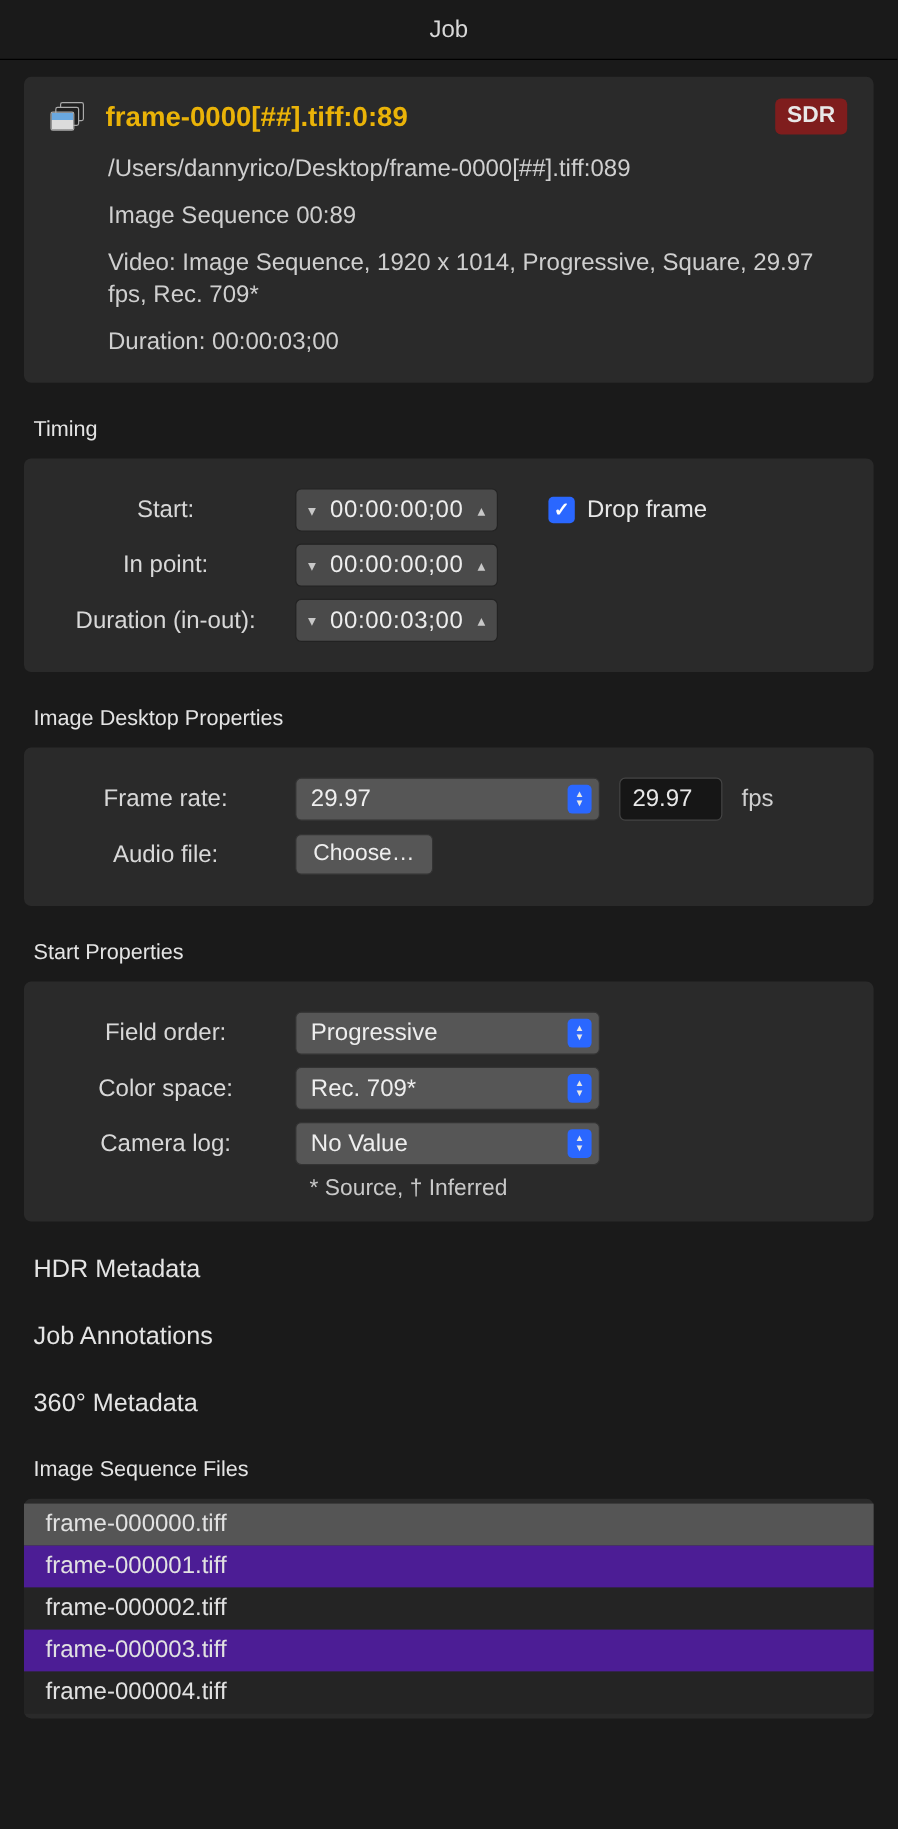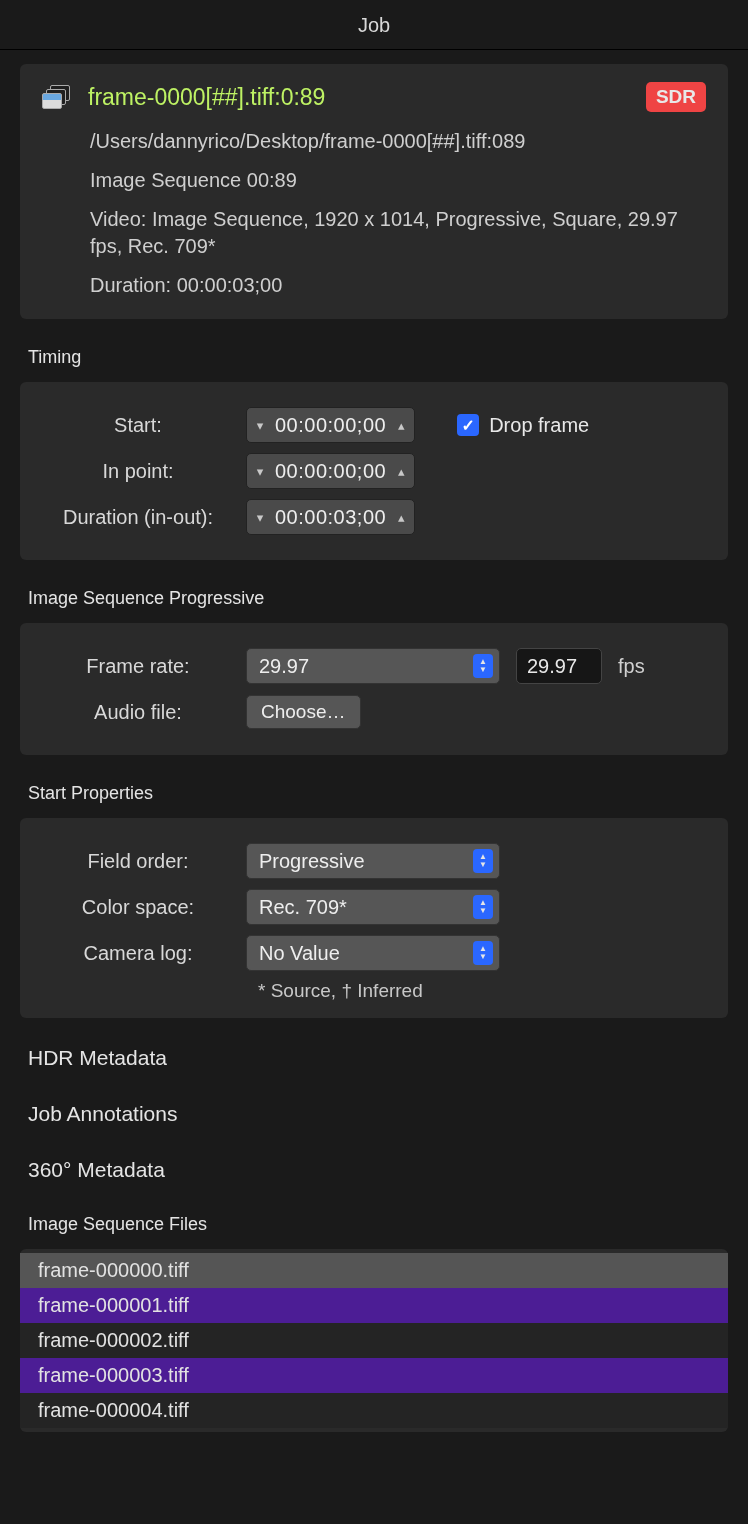--- a/index.html
+++ b/index.html
@@ -50,25 +50,25 @@
   .stack-icon .l2 { top: 4px; left: 4px; }
   .stack-icon .l3 { top: 8px; left: 0; background: linear-gradient(180deg,#6aa8e0 0 45%, #dcdcdc 45% 100%); }
   .title-row {
     flex: 1;
     display: flex;
     justify-content: space-between;
     align-items: center;
   }
   .title-text {
     font-size: 23px;
-    font-weight: 400;
-    color: #bef264;
+    font-weight: 700;
+    color: #eab308;
   }
   .sdr-badge {
-    background: #ef4444;
+    background: #7f1d1d;
     color: #e8e8e8;
     font-weight: 700;
     font-size: 19px;
     padding: 4px 10px;
     border-radius: 5px;
   }
   .info-line {
     color: #cfcfcf;
     font-size: 20px;
     margin: 0 0 12px 48px;
@@ -285,21 +285,21 @@
       <div class="row-body">
         <div class="stepper">
           <span class="arr">▾</span>
           <span class="val">00:00:03;00</span>
           <span class="arr">▴</span>
         </div>
       </div>
     </div>
   </div>
 
-  <div class="section-label">Image Sequence Progressive</div>
+  <div class="section-label">Image Desktop Properties</div>
   <div class="panel">
     <div class="row">
       <div class="row-label">Frame rate:</div>
       <div class="row-body">
         <div class="select">
           <span>29.97</span>
           <span class="caret">
               <span>▲</span>
               <span>▼</span>
             </span>

